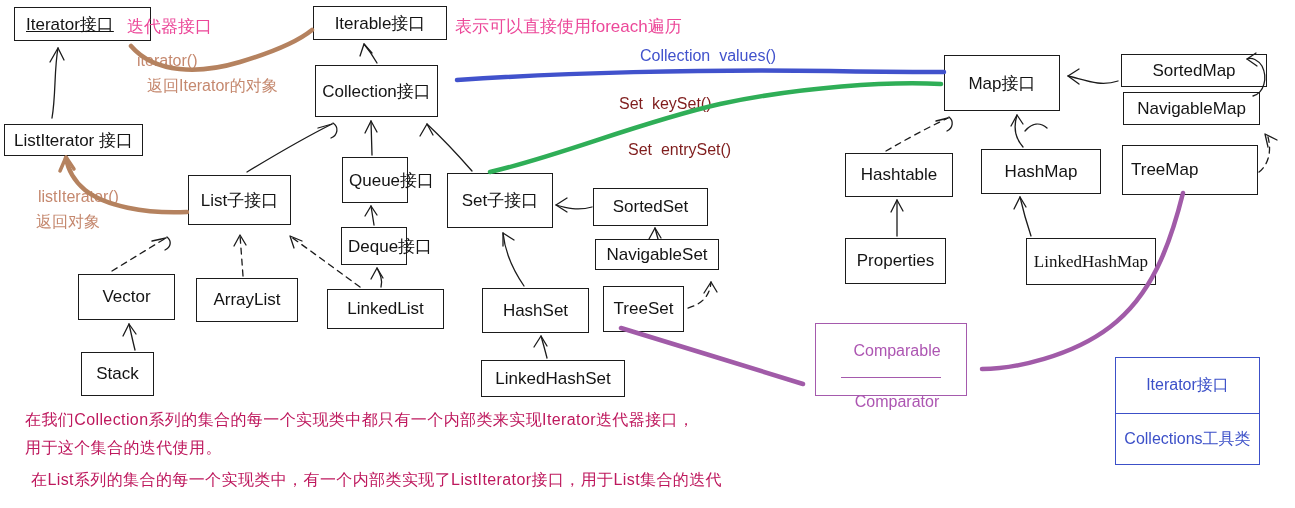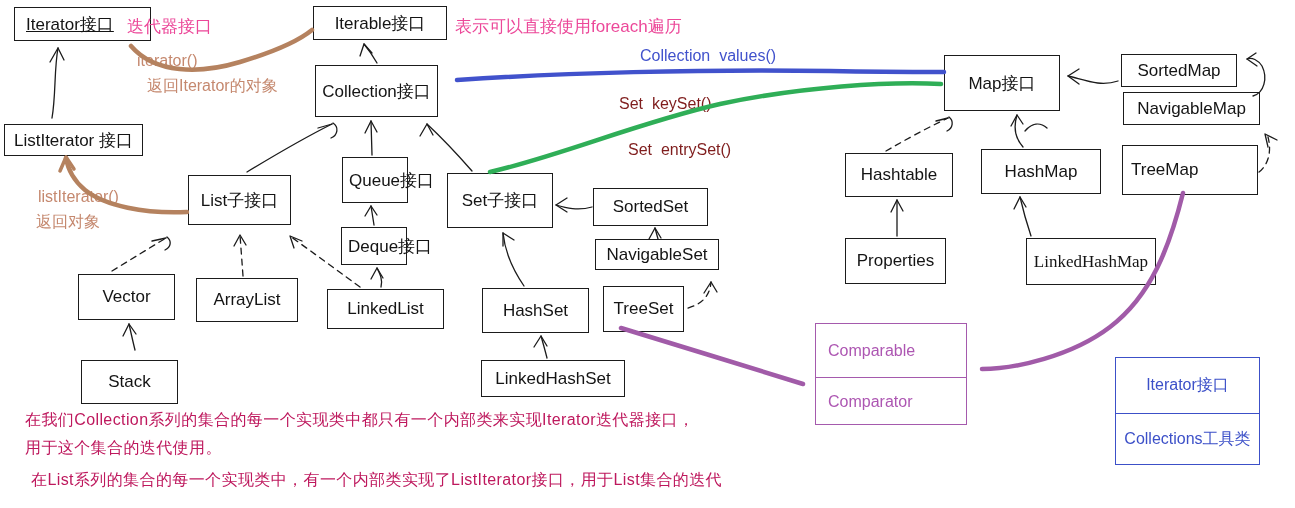--- a/index.html
+++ b/index.html
@@ -54,45 +54,45 @@
   <div class="node" style="left:593px;top:188px;width:115px;height:38px;">SortedSet</div>
 
   <div class="node" style="left:595px;top:239px;width:124px;height:31px;">NavigableSet</div>
 
   <div class="node" style="left:78px;top:274px;width:97px;height:46px;">Vector</div>
 
   <div class="node" style="left:196px;top:278px;width:102px;height:44px;">ArrayList</div>
 
   <div class="node" style="left:327px;top:289px;width:117px;height:40px;">LinkedList</div>
 
-  <div class="node" style="left:81px;top:352px;width:97px;height:44px;margin-top:8px;">Stack</div>
+  <div class="node" style="left:81px;top:352px;width:73px;height:44px;">Stack</div>
 
   <div class="node" style="left:482px;top:288px;width:107px;height:45px;">HashSet</div>
 
   <div class="node" style="left:603px;top:286px;width:81px;height:46px;">TreeSet</div>
 
   <div class="node" style="left:481px;top:360px;width:144px;height:37px;">LinkedHashSet</div>
 
   <div class="node" style="left:944px;top:55px;width:116px;height:56px;">Map接口</div>
 
-  <div class="node" style="left:1121px;top:54px;width:116px;height:33px;">SortedMap</div>
+  <div class="node" style="left:1121px;top:54px;width:146px;height:33px;">SortedMap</div>
 
   <div class="node" style="left:1123px;top:92px;width:137px;height:33px;">NavigableMap</div>
 
   <div class="node left" style="left:1122px;top:145px;width:136px;height:50px;">TreeMap</div>
 
   <div class="node" style="left:845px;top:153px;width:108px;height:44px;">Hashtable</div>
 
   <div class="node" style="left:981px;top:149px;width:120px;height:45px;">HashMap</div>
 
   <div class="node" style="left:845px;top:238px;width:101px;height:46px;">Properties</div>
 
   <div class="node" style="left:1026px;top:238px;width:130px;height:47px;font-family:Liberation Serif, serif;">LinkedHashMap</div>
 
-  <div class="cellbox" id="purple-pair" style="left:815px;top:323px;width:152px;height:102px;">
+  <div class="cellbox" id="purple-pair" style="left:815px;top:323px;width:152px;height:73px;align-items:center;">
     <div class="cell first" style="height:54px;">Comparable</div>
     <div class="cell" style="height:47px;">Comparator</div>
   </div>
 
   <div class="cellbox" id="utils-pair" style="left:1115px;top:357px;width:145px;height:108px;">
     <div class="cell first" style="height:56px;">Iterator接口</div>
     <div class="cell" style="height:51px;">Collections工具类</div>
   </div>
 
   <div class="plain" style="left:455px;top:15px;">表示可以直接使用foreach遍历</div>

